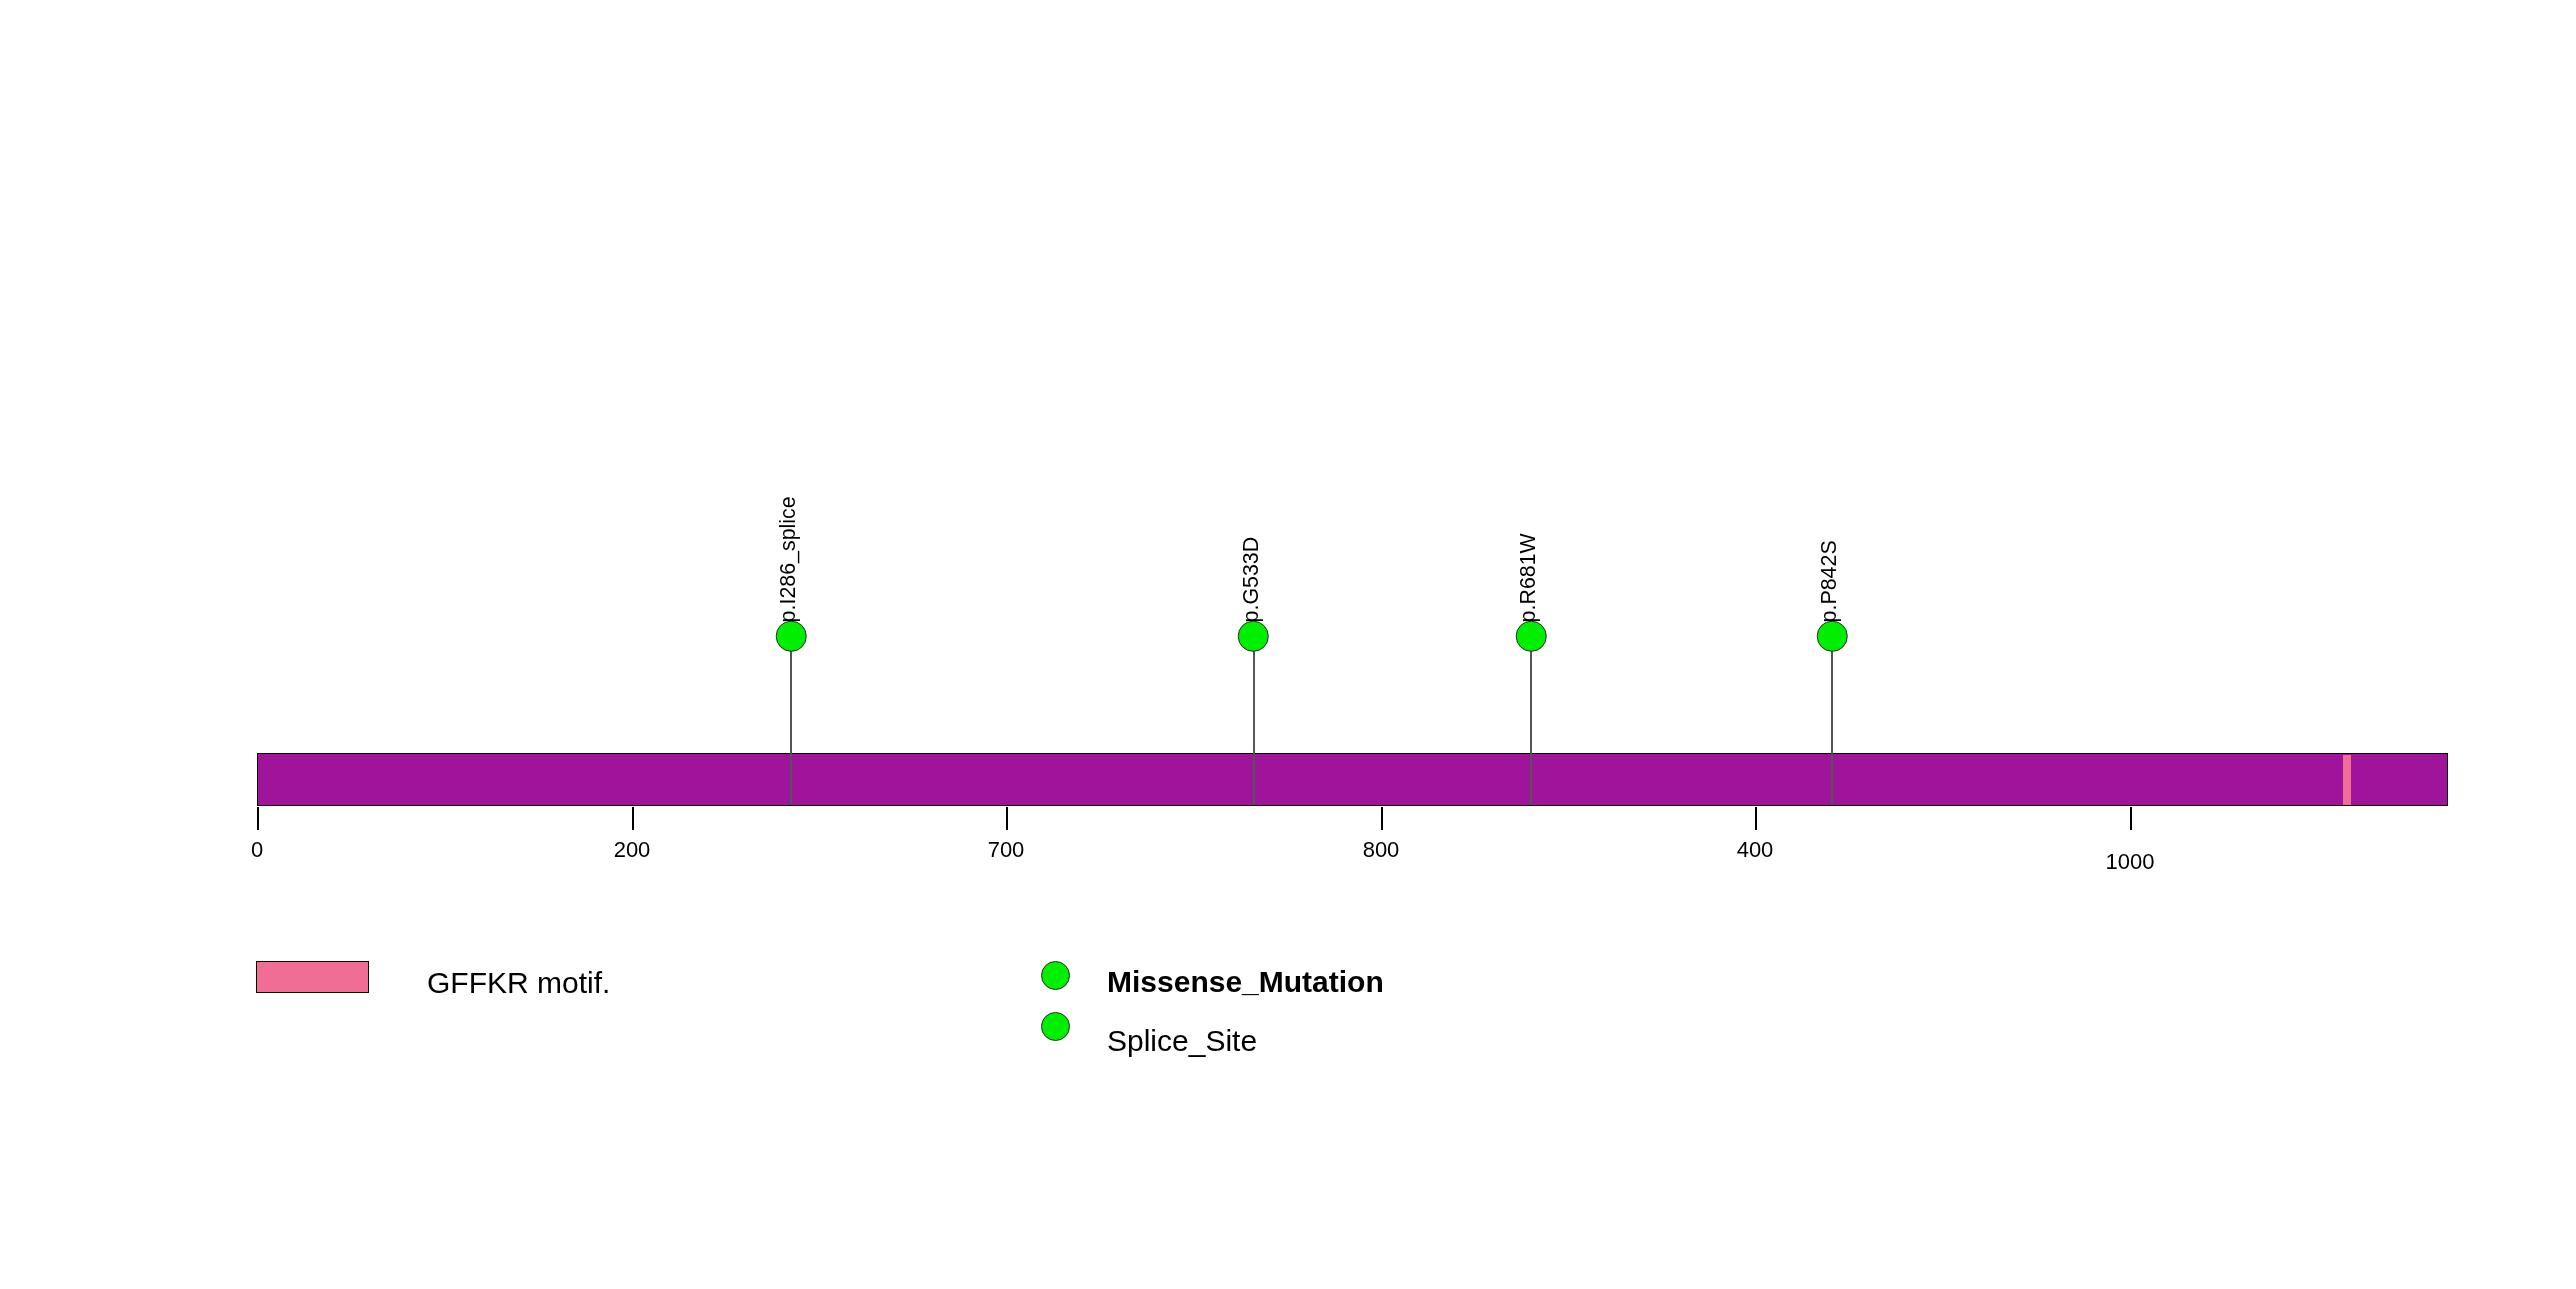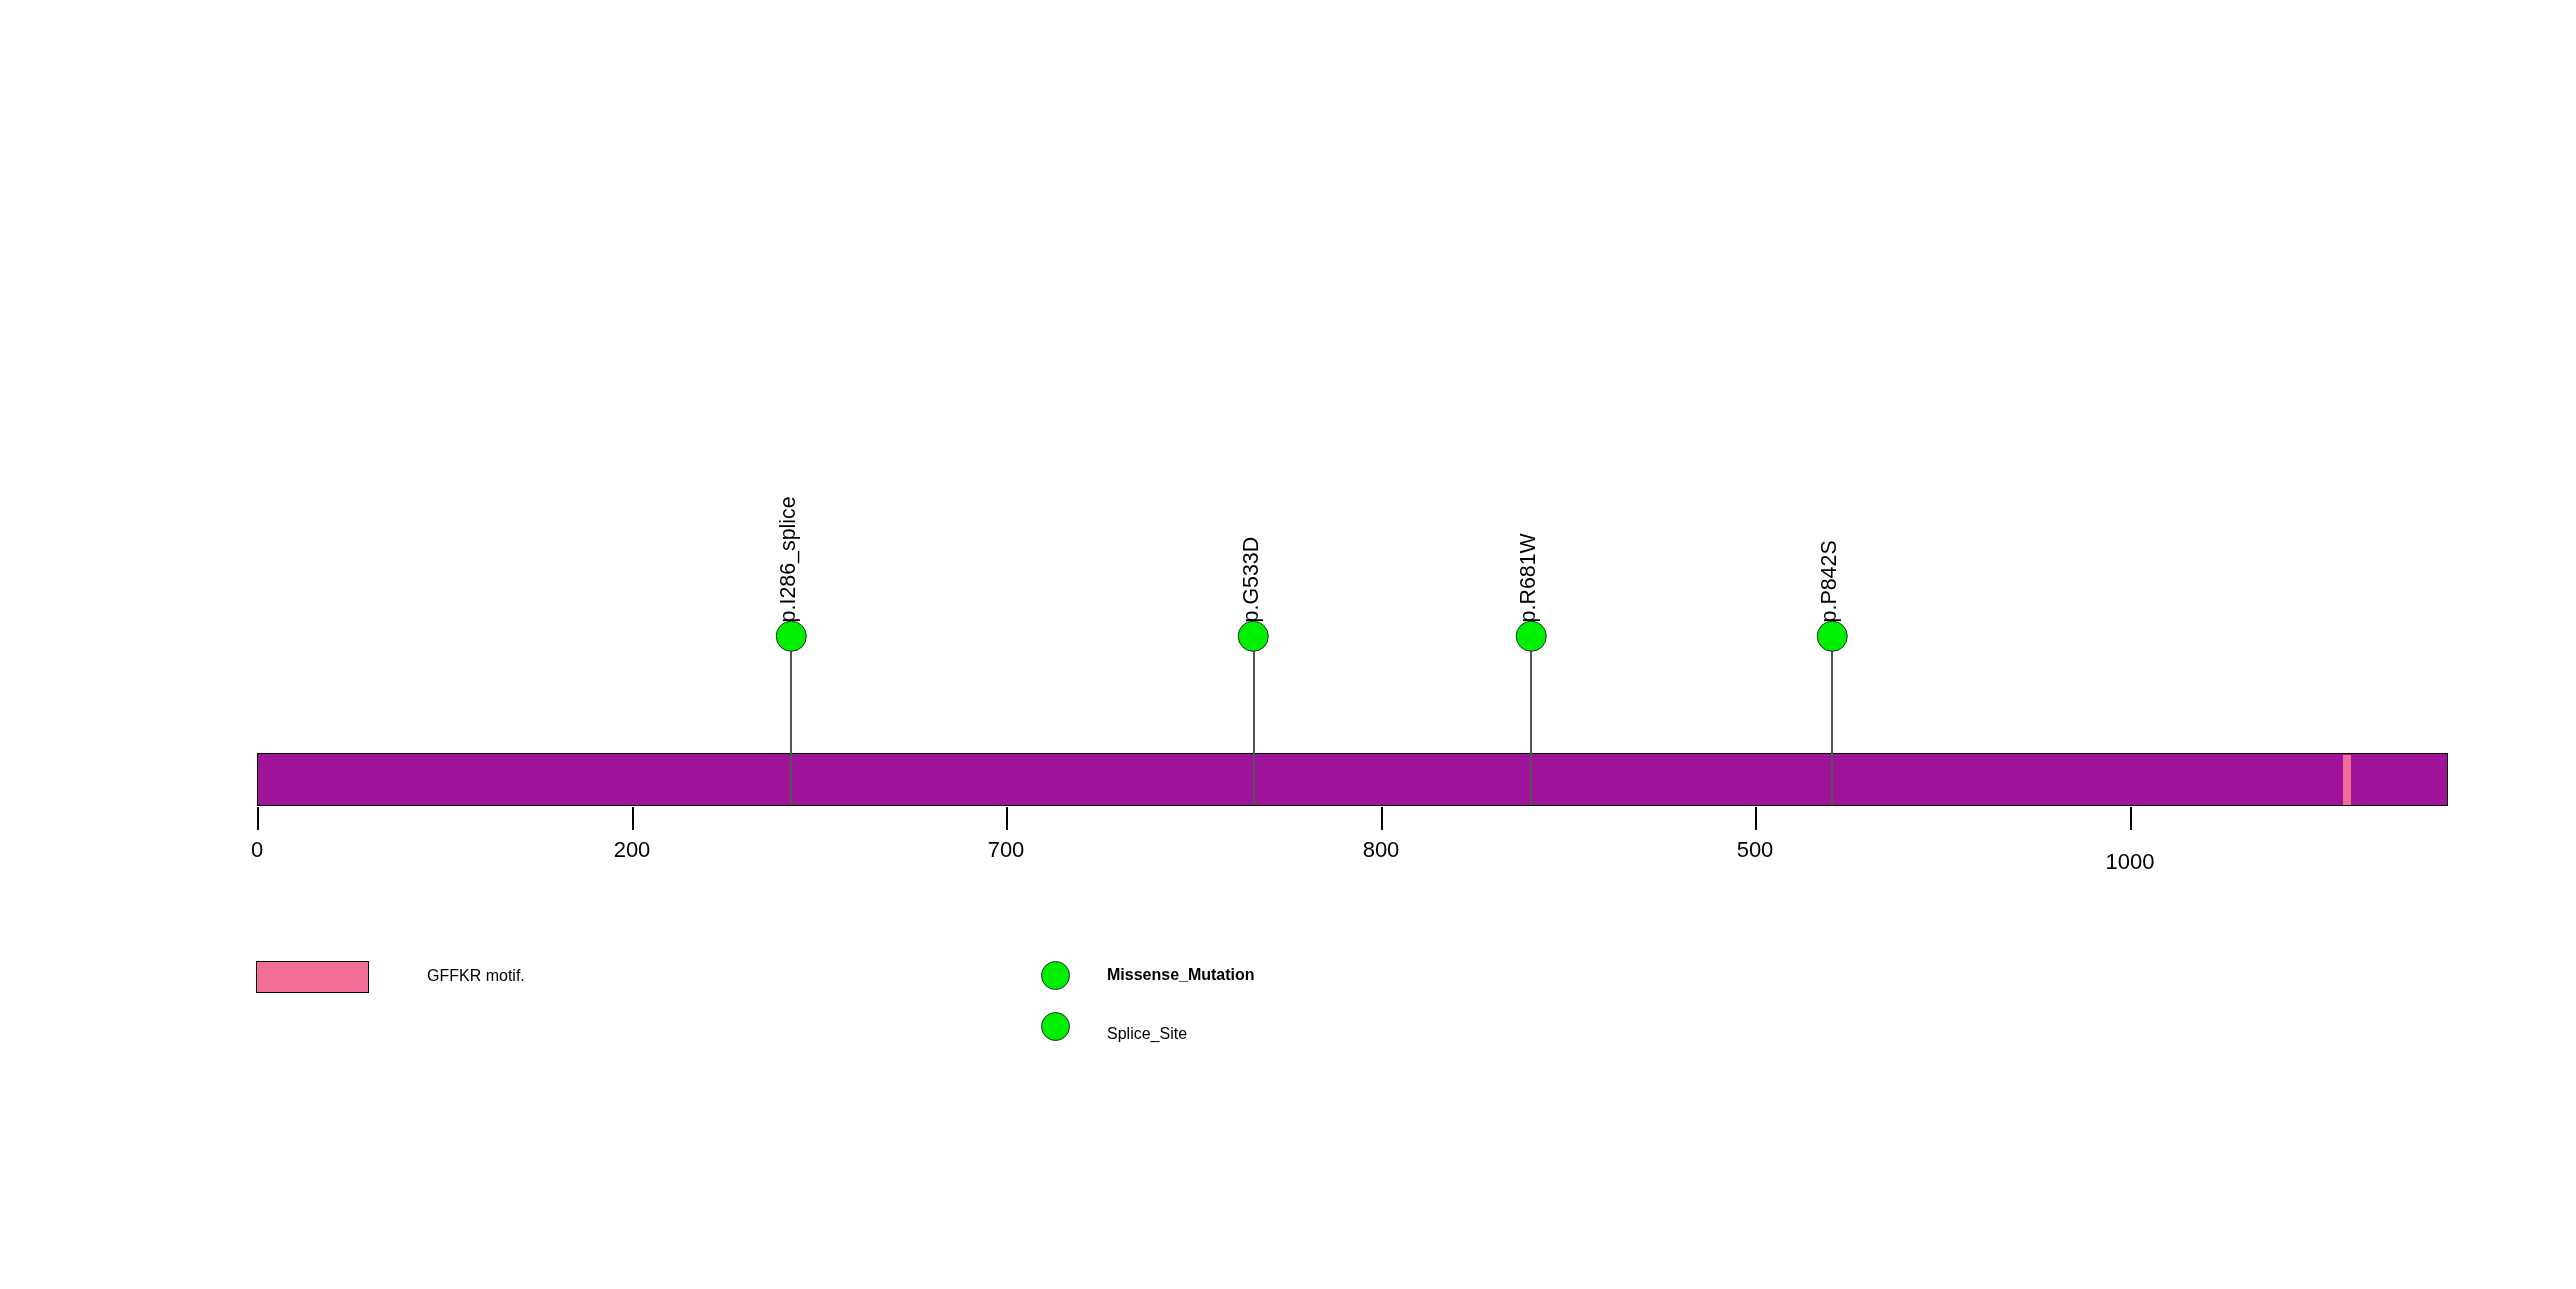--- a/index.html
+++ b/index.html
@@ -77,21 +77,21 @@
     border: 1.1px solid #000000;
   }
   .legend-swatch-circle {
     position: absolute;
     box-sizing: border-box;
     border-radius: 50%;
     border: 1.1px solid #2b2b2b;
   }
   .legend-label {
     position: absolute;
-    font-size: 16px;
+    font-size: 30px;
     color: #000000;
     white-space: nowrap;
     line-height: 1;
   }
 </style>
 </head>
 <body>
 
 <div id="canvas">
 
@@ -104,21 +104,21 @@
   <div id="axis-layer">
       <div class="axis-tick" style="left: 257px; top: 807px; height: 23px;"></div>
       <div class="axis-tick-label" style="left: 257px; top: 839px;">0</div>
       <div class="axis-tick" style="left: 632px; top: 807px; height: 23px;"></div>
       <div class="axis-tick-label" style="left: 632px; top: 839px;">200</div>
       <div class="axis-tick" style="left: 1006px; top: 807px; height: 23px;"></div>
       <div class="axis-tick-label" style="left: 1006px; top: 839px;">700</div>
       <div class="axis-tick" style="left: 1381px; top: 807px; height: 23px;"></div>
       <div class="axis-tick-label" style="left: 1381px; top: 839px;">800</div>
       <div class="axis-tick" style="left: 1755px; top: 807px; height: 23px;"></div>
-      <div class="axis-tick-label" style="left: 1755px; top: 839px;">500</div>
+      <div class="axis-tick-label" style="left: 1755px; top: 839px;">400</div>
       <div class="axis-tick" style="left: 2130px; top: 807px; height: 23px;"></div>
       <div class="axis-tick-label" style="left: 2130px; top: 839px; margin-top: 12px;">1000</div>
     </div>
 
   <div id="lolli-layer">
       <div class="lolli-stem" style="left: 790px; top: 636px; height: 169px;"></div>
       <div class="lolli-head" style="left: 791px; top: 636px; width: 30.5px; height: 30.5px; background: rgb(0, 238, 0);"></div>
       <div class="lolli-label" style="left: 799px; top: 601px;">p.I286_splice</div>
       <div class="lolli-stem" style="left: 1253px; top: 636px; height: 169px;"></div>
       <div class="lolli-head" style="left: 1253px; top: 636px; width: 30.5px; height: 30.5px; background: rgb(0, 238, 0);"></div>

